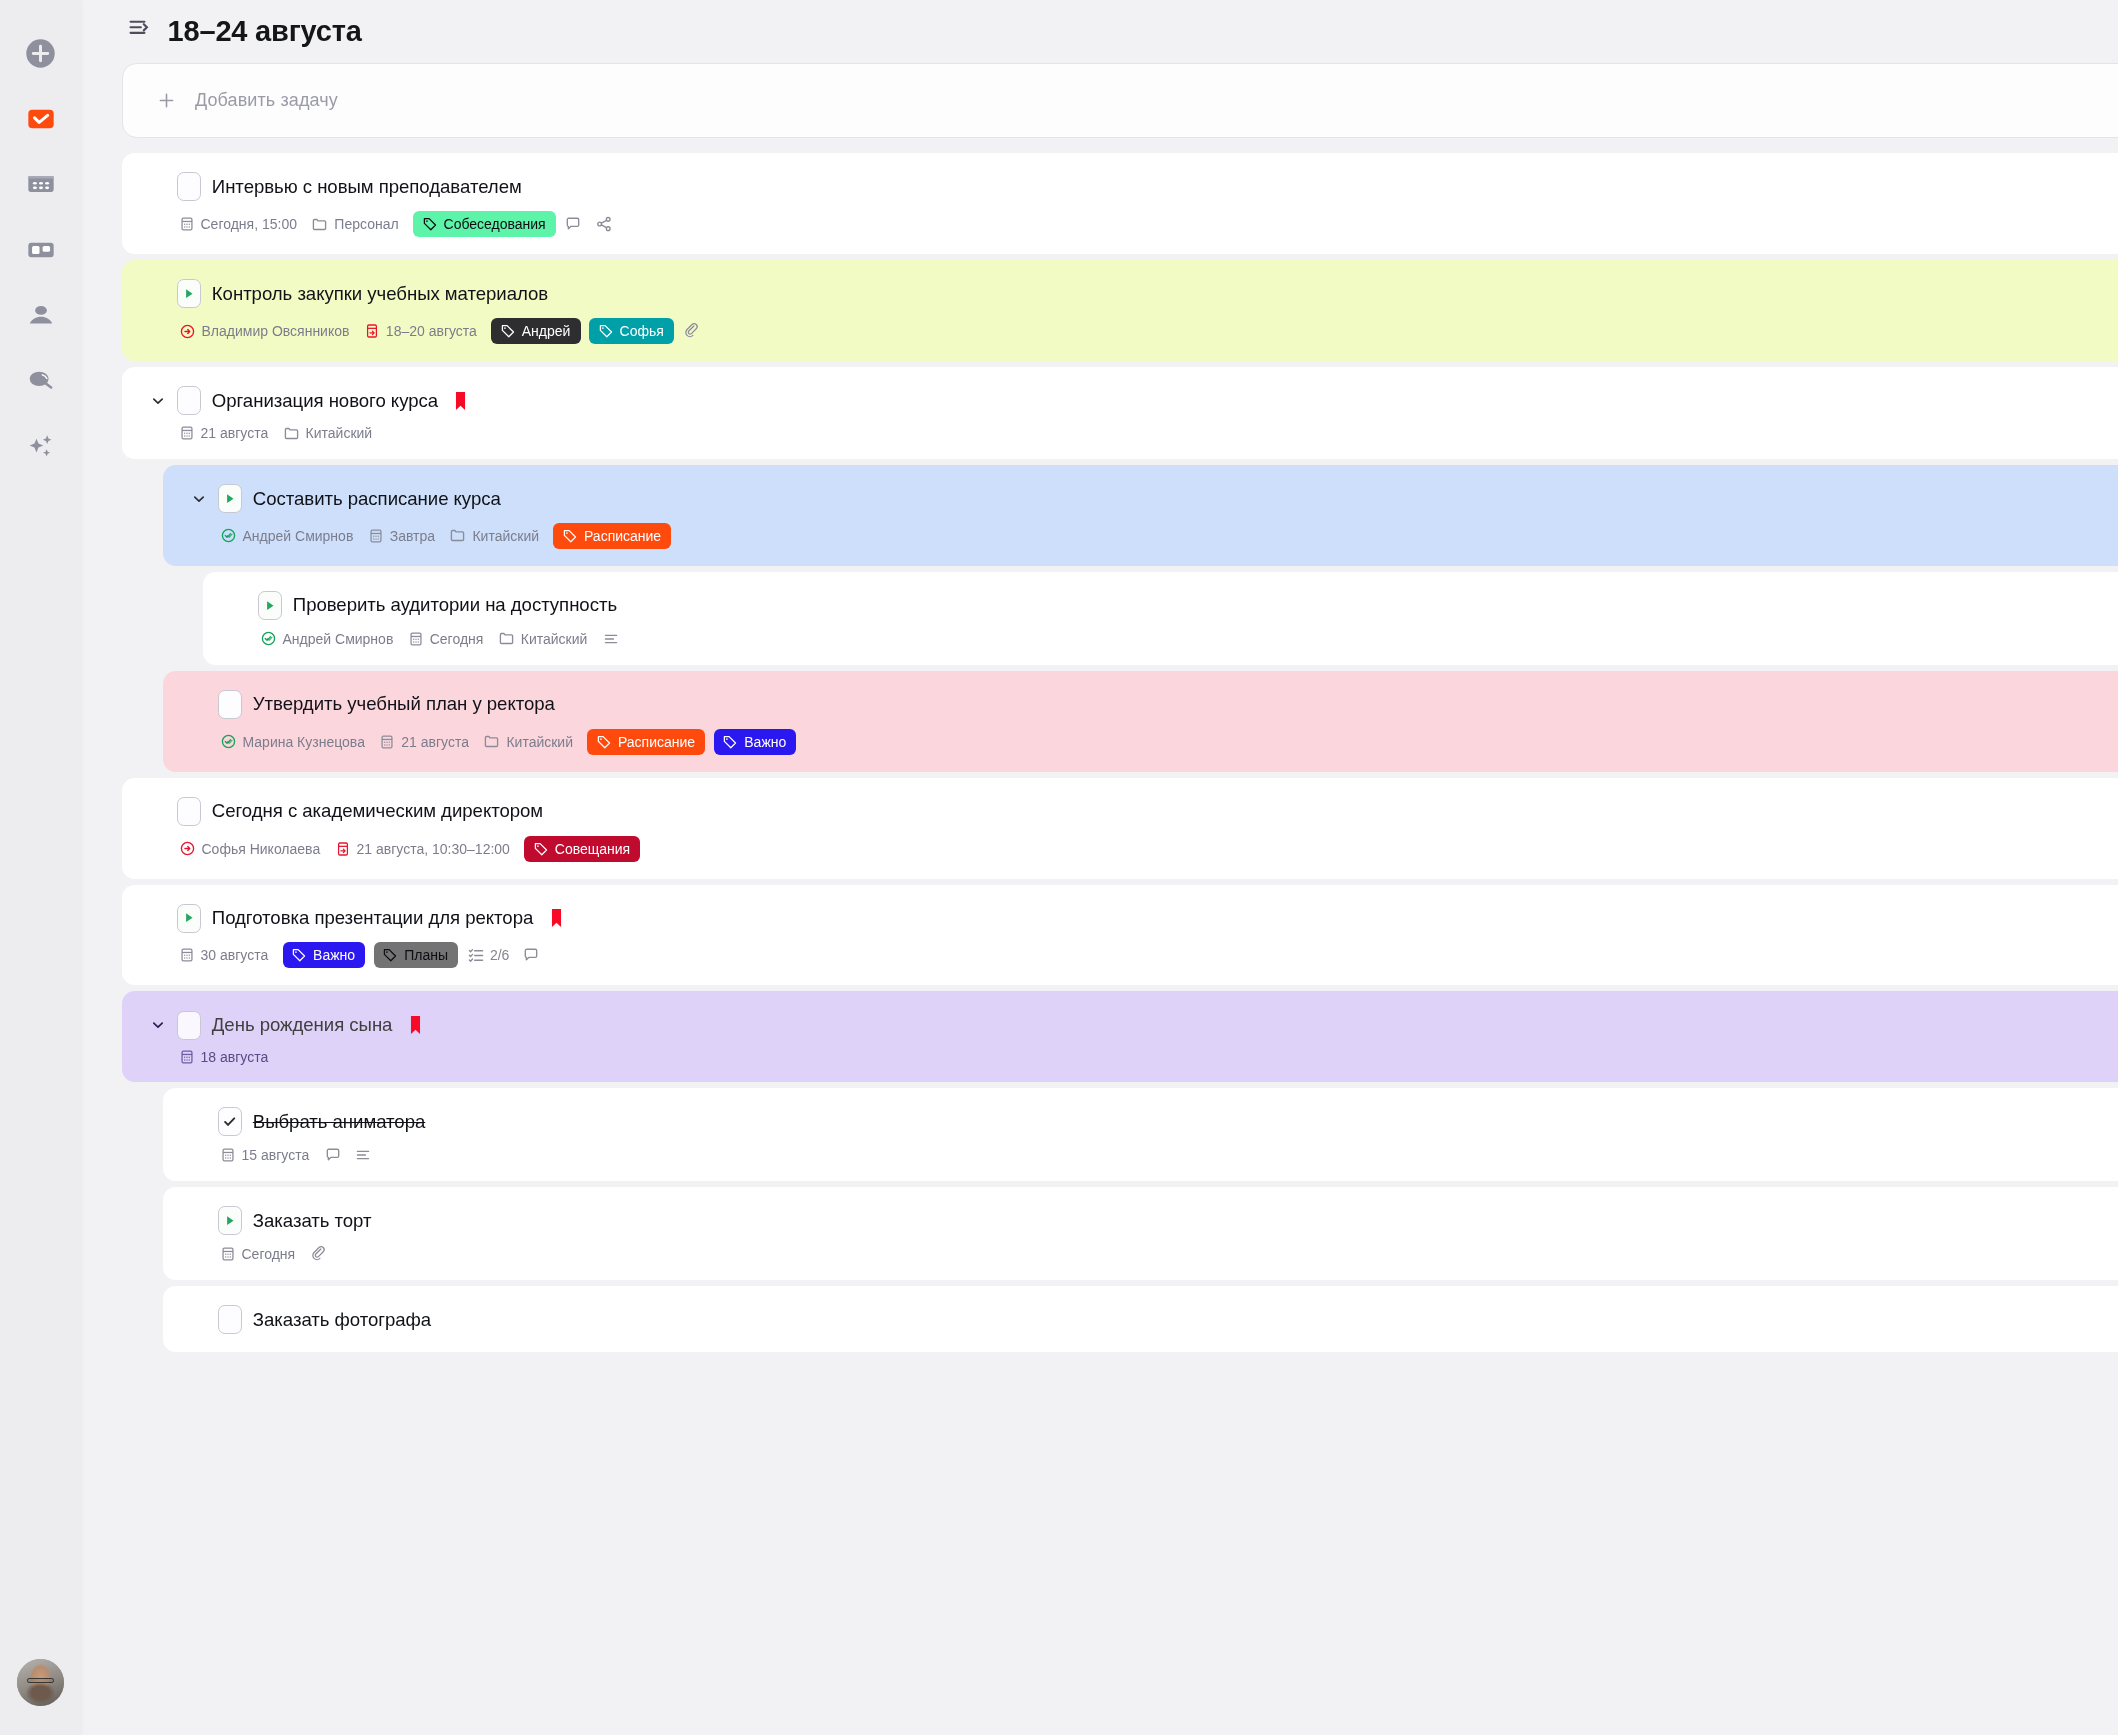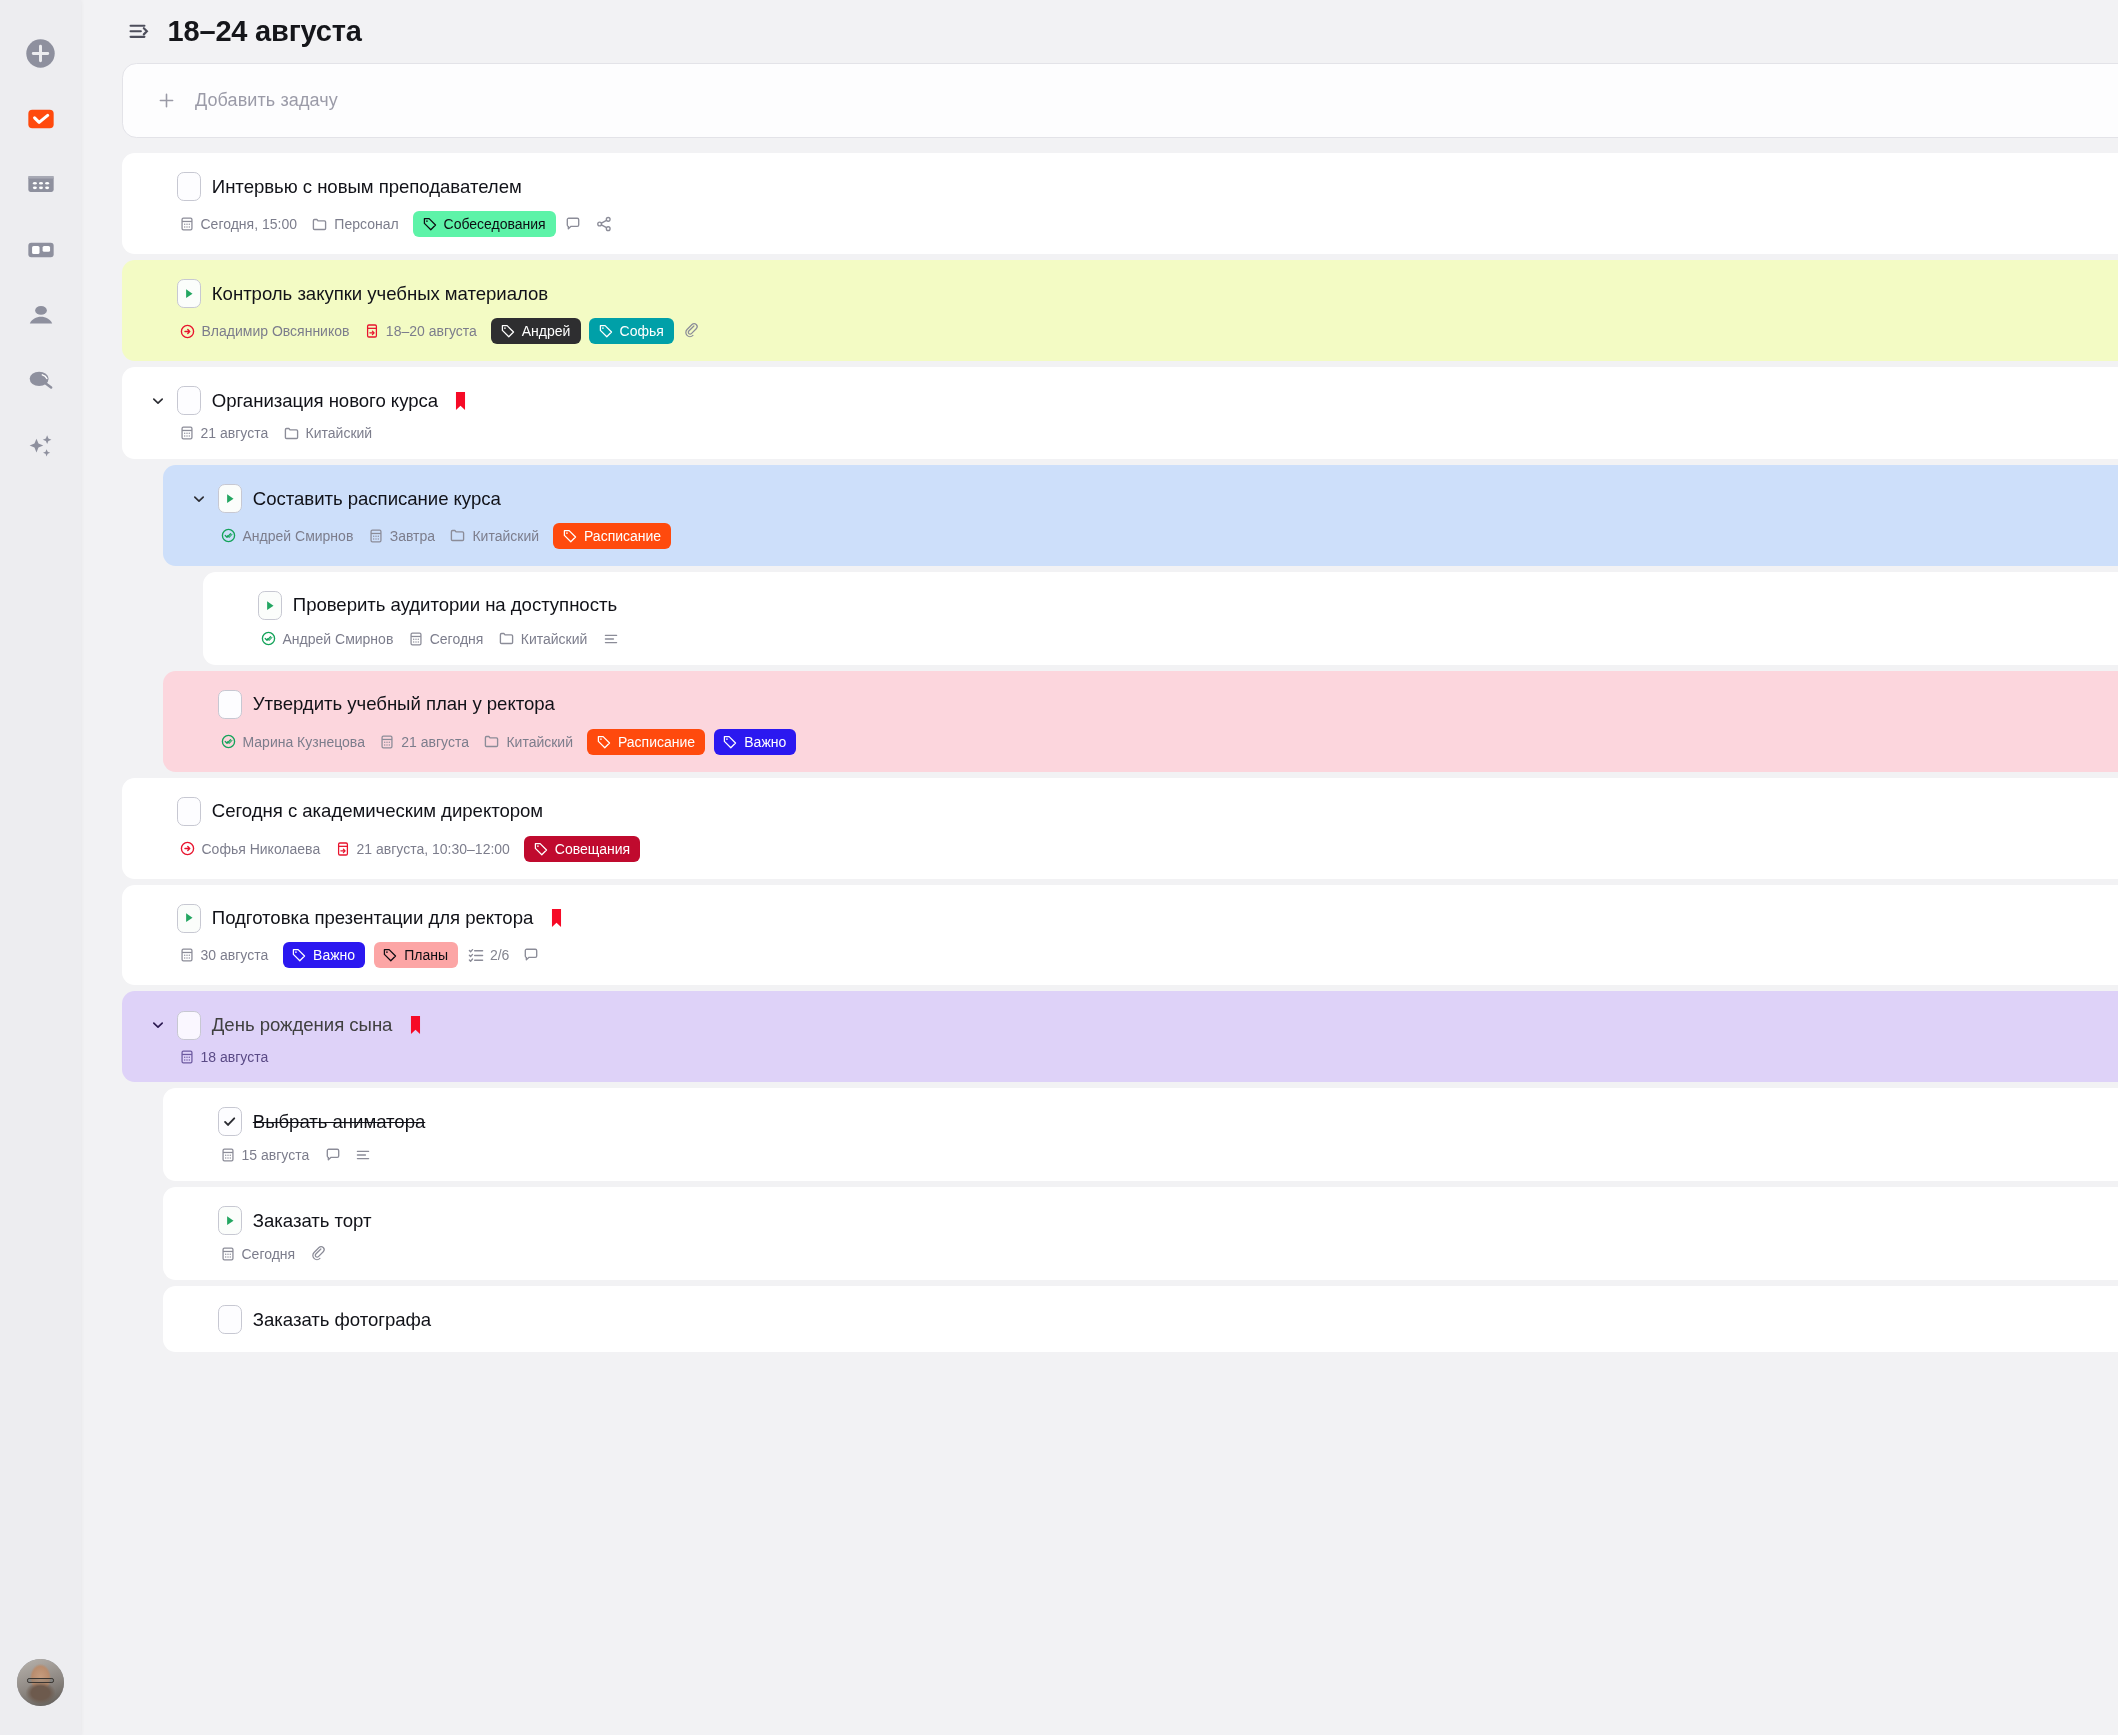--- a/index.html
+++ b/index.html
@@ -78,21 +78,21 @@
   }
 
   
   .header {
     height: 63px;
     flex: 0 0 63px;
     display: flex;
     align-items: center;
     padding: 0 41px 0 46px;
   }
-  .hdr-left { display: flex; align-items: center; gap: 16px; }
+  .hdr-left { display: flex; align-items: flex-start; gap: 16px; }
   .hdr-title {
     font-size: 29px;
     font-weight: 700;
     letter-spacing: -0.2px;
     color: #15161a;
     white-space: nowrap;
   }
   .icon-btn { cursor: pointer; display:flex; align-items:center; justify-content:center; }
 
   
@@ -814,21 +814,21 @@
                 </span>
                 <span class="tag" style="background: rgb(43, 24, 240); color: rgb(255, 255, 255);">
                   <span style="display:flex;align-items:center;">
                     <svg width="16" height="16" viewBox="0 0 24 24">
                       <path d="M3.6 4.0h7.1l9.6 9.6-7.1 7.1L3.6 11.1z" fill="none" stroke="#ffffff" stroke-width="1.9" stroke-linejoin="round"></path>
                       <circle cx="7.4" cy="7.8" r="1.25" fill="#ffffff"></circle>
                     </svg>
                   </span>
                   <span>Важно</span>
                 </span>
-                <span class="tag" style="background: #fca5a5; color: rgb(13, 13, 18);">
+                <span class="tag" style="background: #737373; color: rgb(13, 13, 18);">
                   <span style="display:flex;align-items:center;">
                     <svg width="16" height="16" viewBox="0 0 24 24">
                       <path d="M3.6 4.0h7.1l9.6 9.6-7.1 7.1L3.6 11.1z" fill="none" stroke="#0d0d12" stroke-width="1.9" stroke-linejoin="round"></path>
                       <circle cx="7.4" cy="7.8" r="1.25" fill="#0d0d12"></circle>
                     </svg>
                   </span>
                   <span>Планы</span>
                 </span>
                 <span class="mini">
                   <span style="display:flex;align-items:center;">

